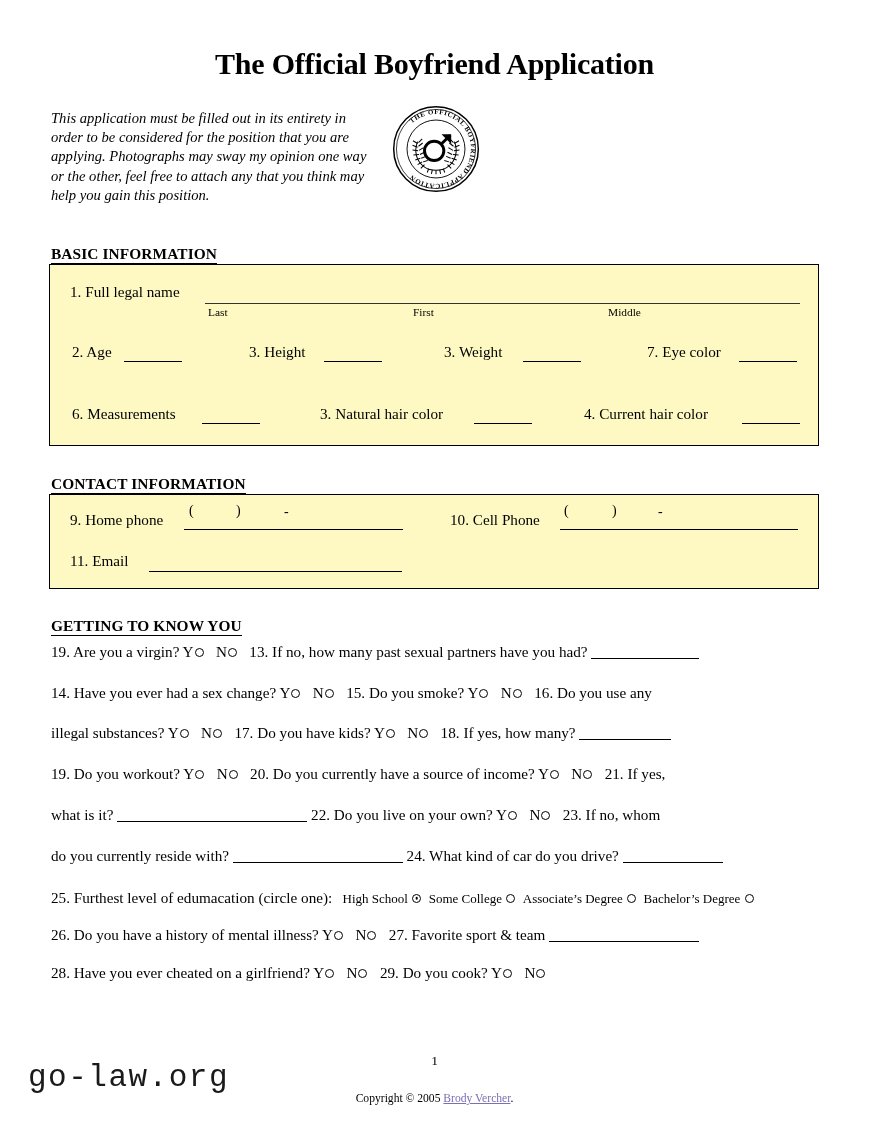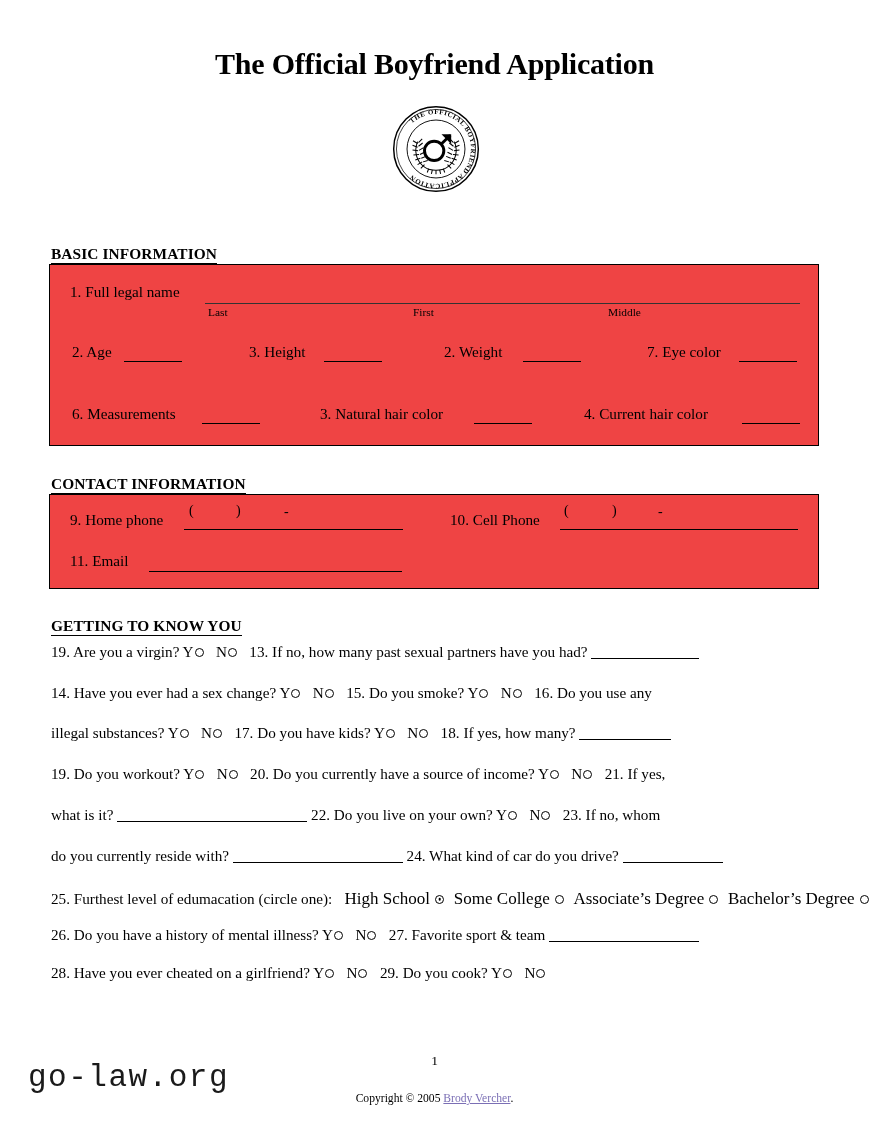--- a/index.html
+++ b/index.html
@@ -69,21 +69,21 @@
     letter-spacing: 0.1px;
     white-space: nowrap;
   }
   .sec-head .txt { border-bottom: 1.4px solid #000; padding-bottom: 1px; }
 
   
   .box {
     position: absolute;
     border: 1.3px solid #000;
     box-sizing: border-box;
-    background: #ef4444;
+    background: #fef9c3;
   }
 
   
   .t {
     position: absolute;
     font-size: 15.2px;
     white-space: nowrap;
     font-family: "Liberation Serif", "DejaVu Serif", serif;
   }
   .small {
@@ -128,21 +128,21 @@
     background: #000;
     border-radius: 50%;
     transform: translate(-50%, -50%);
   }
   .blank {
     display: inline-block;
     border-bottom: 1.15px solid #000;
     height: 13px;
     vertical-align: -2px;
   }
-  .edu { font-size: 17px; }
+  .edu { font-size: 13px; }
 
   
   .pagenum {
     position: absolute;
     top: 1053px;
     left: 0;
     width: 869px;
     text-align: center;
     font-size: 13.5px;
   }
@@ -168,20 +168,21 @@
   }
 </style>
 </head>
 <body>
 
 <div class="page">
 
   <div class="title">The Official Boyfriend Application</div>
 
   <div class="intro-row">
+    <div class="intro-col intro-left">This application must be filled out in its entirety in order to be considered for the position that you are applying. Photographs may sway my opinion one way or the other, feel free to attach any that you think may help you  gain this position.</div>
 
   </div>
 
   <div class="seal">
     <svg viewBox="0 0 100 100" width="92" height="92" aria-hidden="true">
       <defs>
         <path id="sealArc" d="M 50,50 m -38,0 a 38,38 0 1,1 76,0 a 38,38 0 1,1 -76,0"></path>
       </defs>
       <circle cx="50" cy="50" r="46" fill="none" stroke="#000" stroke-width="1.6"></circle>
       <circle cx="50" cy="50" r="43" fill="none" stroke="#000" stroke-width="0.8"></circle>
@@ -226,21 +227,21 @@
     <div class="small" style="left:158px; top:41px;">Last</div>
     <div class="small" style="left:363px; top:41px;">First</div>
     <div class="small" style="left:558px; top:41px;">Middle</div>
 
     <div class="t" style="left:22px; top:78px;">2. Age</div>
     <div class="rule" style="left:74px; top:96px; width:58px;"></div>
 
     <div class="t" style="left:199px; top:78px;">3. Height</div>
     <div class="rule" style="left:274px; top:96px; width:58px;"></div>
 
-    <div class="t" style="left:394px; top:78px;">2. Weight</div>
+    <div class="t" style="left:394px; top:78px;">3. Weight</div>
     <div class="rule" style="left:473px; top:96px; width:58px;"></div>
 
     <div class="t" style="left:597px; top:78px;">7. Eye color</div>
     <div class="rule" style="left:689px; top:96px; width:58px;"></div>
 
     <div class="t" style="left:22px; top:140px;">6. Measurements</div>
     <div class="rule" style="left:152px; top:158px; width:58px;"></div>
 
     <div class="t" style="left:270px; top:140px;">3. Natural hair color</div>
     <div class="rule" style="left:424px; top:158px; width:58px;"></div>

